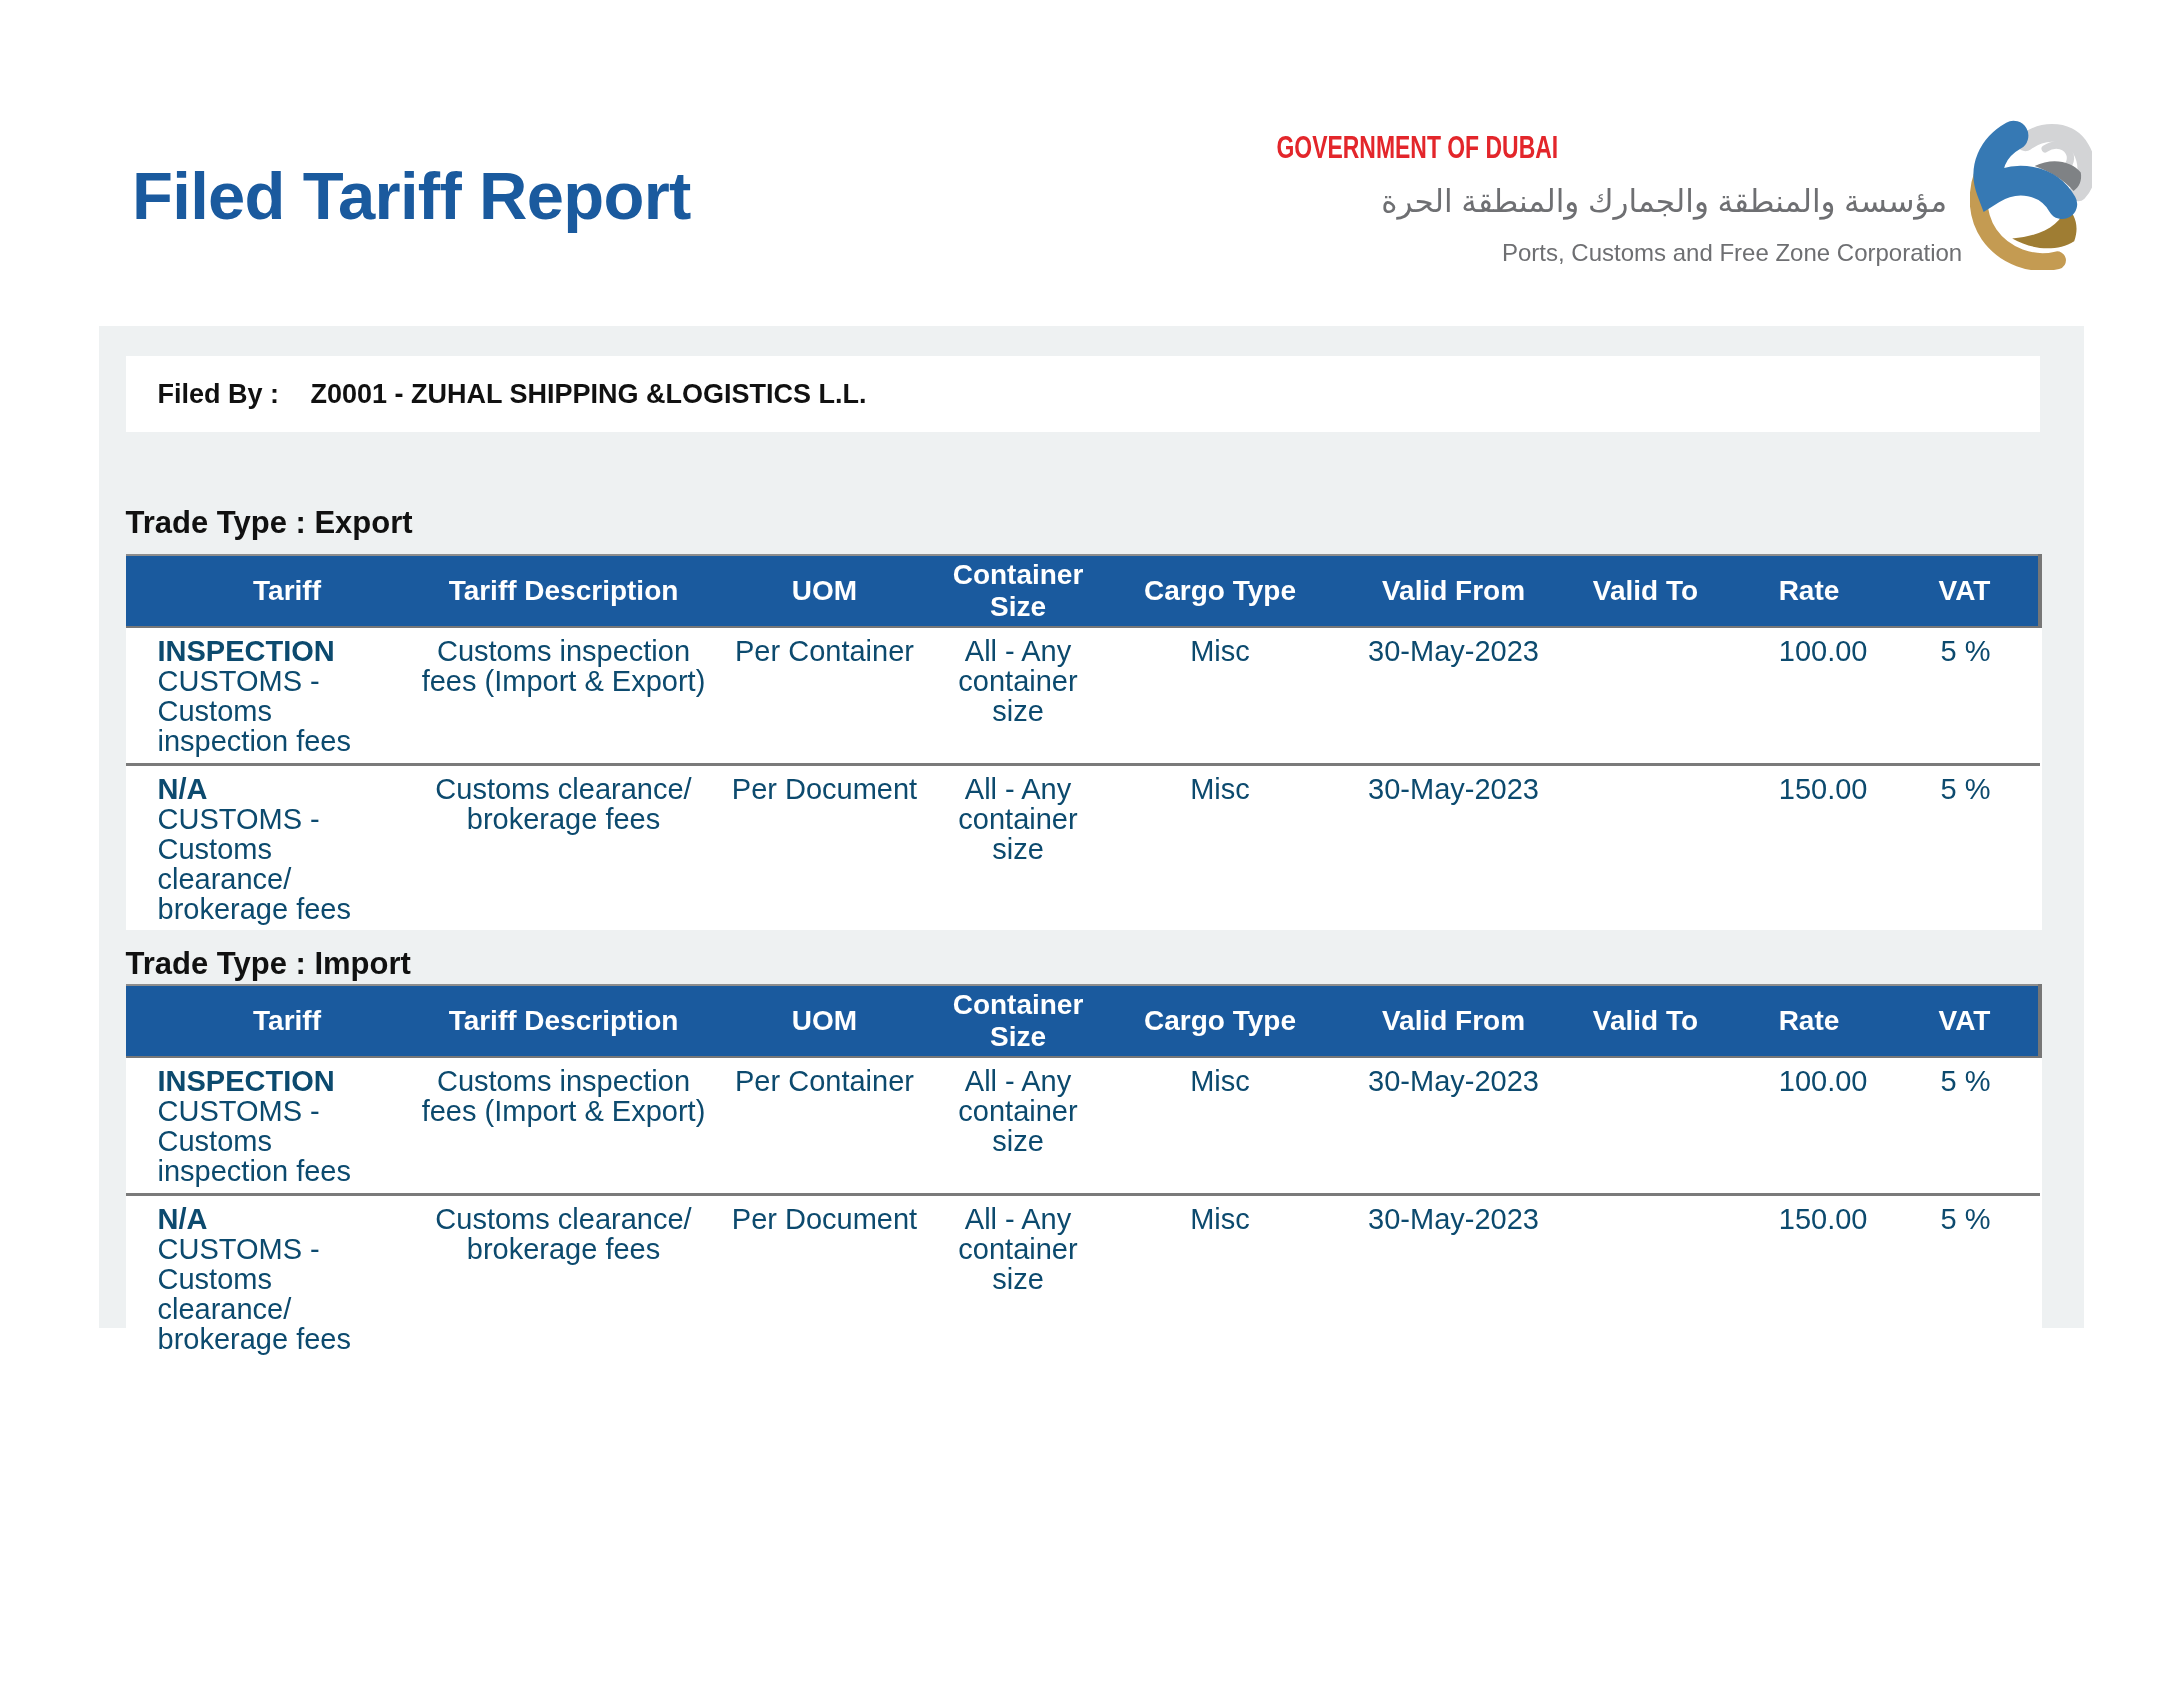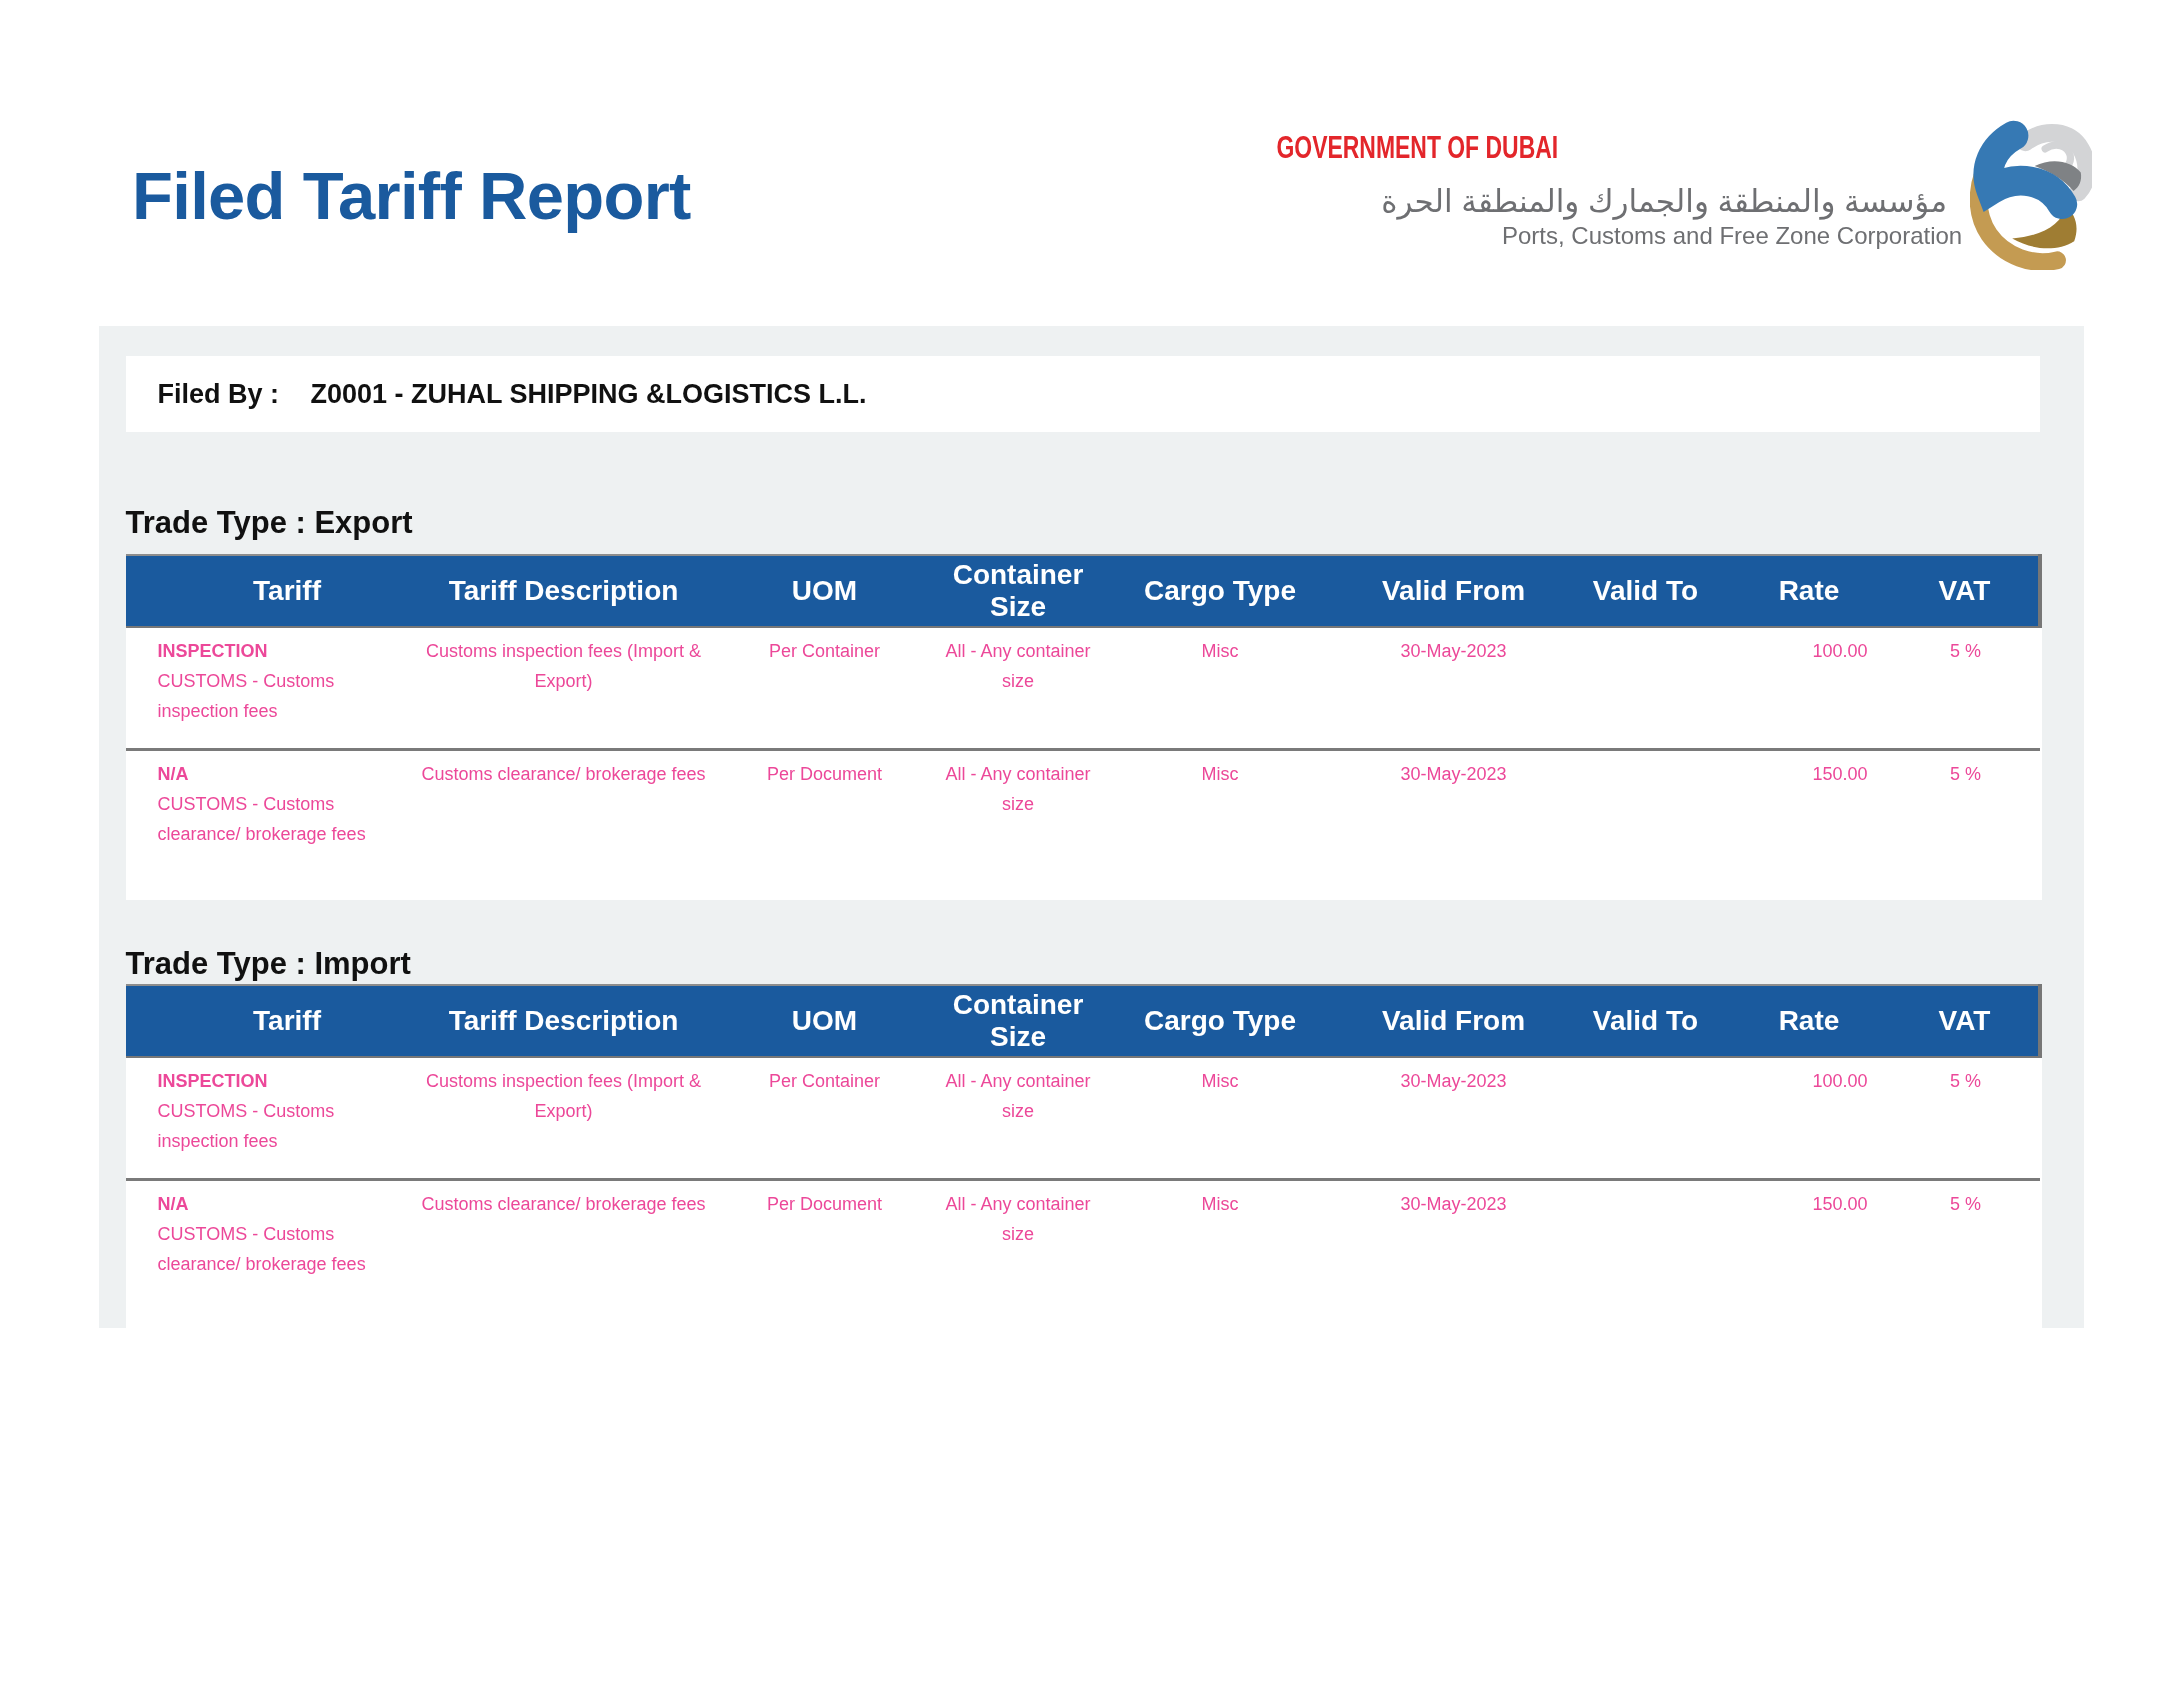--- a/index.html
+++ b/index.html
@@ -30,21 +30,21 @@
     letter-spacing:0px;
   }
   .pcfc-text{
     position:absolute;left:1502px;top:183px;width:445px;
     text-align:right;color:#6E6F72;
   }
   .pcfc-arabic{
     display:block;font-size:31px;line-height:37px;direction:rtl;white-space:nowrap;
   }
   .pcfc-english{
-    display:block;font-size:24px;line-height:29px;margin-top:1px;white-space:nowrap;
+    display:block;font-size:24px;line-height:29px;margin-top:18px;white-space:nowrap;
   }
   .pcfc-logo{position:absolute;left:1970px;top:118px;width:122px;height:152px;}
   .pcfc-logo svg{width:100%;height:100%;}
   
   .panel{
     position:absolute;left:99px;top:326px;width:1985px;height:1002px;
     background:#EEF1F2;
   }
   .filed-bar{
     position:absolute;left:26.5px;top:30px;width:1914px;height:76px;
@@ -68,21 +68,21 @@
   thead th{
     background:#1A5A9E;color:#ffffff;
     font-size:28px;font-weight:bold;line-height:32px;
     height:70px;vertical-align:middle;text-align:center;
     border-top:2.6px solid #8D8D8D;border-bottom:2.6px solid #777777;
     padding:0;
   }
   thead th.h-tariff{text-align:center;padding-left:32px;}
   thead th.h-vat{border-right:4.6px solid #777777;}
   tbody td{
-    font-size:18px;line-height:30px;color:#ec4899;
+    font-size:29px;line-height:30px;color:#0c4a6e;
     vertical-align:top;text-align:center;
     padding:8px 0 6.6px 0;
   }
   tbody tr.row-2 td{border-top:3.3px solid #7A7A7A;}
   td.c-tariff{text-align:left;padding-left:32px;padding-right:8px;}
   td.c-rate{text-align:right;padding-right:24px;}
   .code{display:block;font-weight:bold;}
   tr.row-1 td{height:105px;}
   tr.row-2 td{height:135px;}
 </style>

